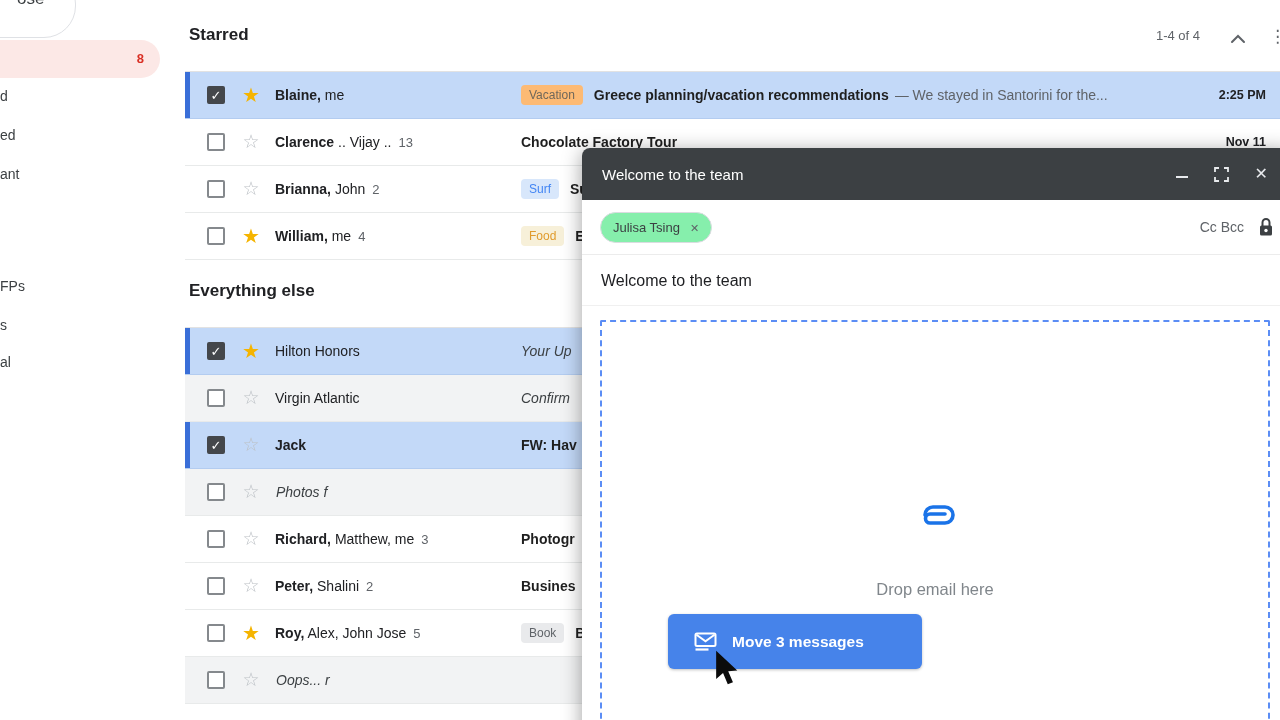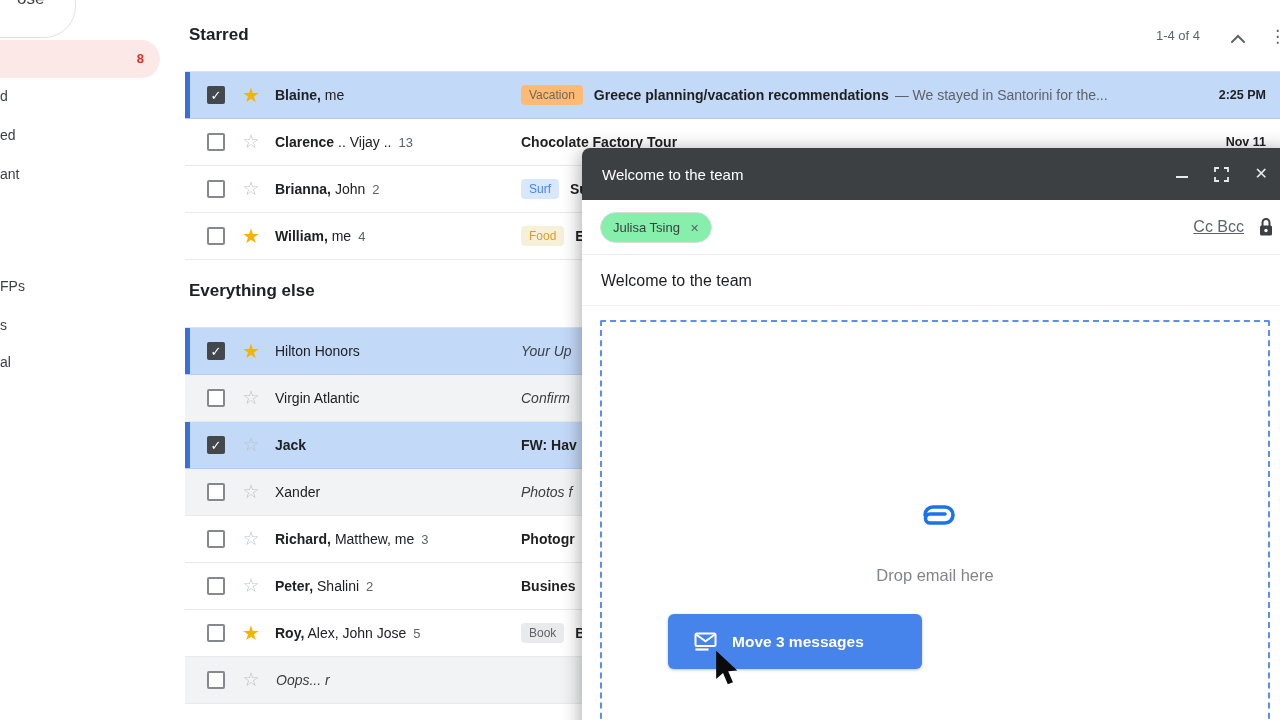--- a/index.html
+++ b/index.html
@@ -53,28 +53,28 @@
            border-radius:8px 8px 0 0;box-shadow:0 3px 20px rgba(0,0,0,.38);}
   .chead{height:52px;background:#3c4043;border-radius:8px 8px 0 0;display:flex;align-items:center;}
   .ctitle{margin-left:20px;color:#fff;font-size:15px;font-weight:500;}
   .cicons{margin-left:auto;margin-right:24px;display:flex;align-items:center;gap:26px;}
   .minbar{display:inline-block;width:12px;height:2px;background:#e8eaed;margin-bottom:-6px;}
   .xbtn{color:#e8eaed;font-size:16px;line-height:16px;}
   .crecip{height:54px;display:flex;align-items:center;padding:0 18px;border-bottom:1px solid #ececec;}
   .rchip{display:inline-flex;align-items:flex-end;border:1px solid #dadce0;border-radius:17px;
          padding:7px 12px;font-size:13px;color:#3c4043;background:#86efac;}
   .rx{margin-left:10px;color:#5f6368;font-size:11px;}
-  .ccbcc{margin-left:auto;color:#5f6368;font-size:16px;text-decoration:underline;}
+  .ccbcc{margin-left:auto;color:#5f6368;font-size:14px;}
   .locki{margin-left:14px;display:flex;}
   .csubj{padding:17px 19px 15px 19px;font-size:16px;color:#202124;border-bottom:1px solid #f0f0f0;}
   .cbody{position:relative;height:445px;}
   .dropzone{position:absolute;left:18px;top:14px;width:670px;height:590px;
             border:2px dashed #5b8df5;border-radius:2px;box-sizing:border-box;}
   .clip{position:absolute;top:178px;left:50%;transform:translateX(-50%);}
-  .drophint{position:absolute;top:244px;left:0;right:0;text-align:center;
+  .drophint{position:absolute;top:258px;left:0;right:0;text-align:center;
             font-size:16.5px;color:#80868b;}
   .movebtn{position:absolute;left:86px;top:308px;width:254px;height:55px;border:none;
            background:#4683ea;border-radius:6px;display:flex;align-items:center;gap:14px;
            padding:0 0 0 26px;cursor:pointer;box-shadow:0 1px 3px rgba(0,0,0,.25);}
   .movebtn span{color:#fff;font-size:15.5px;font-weight:700;font-family:inherit;}
   .cursor{position:absolute;left:132px;top:344px;}
 </style>
 </head>
 <body>
 
@@ -177,21 +177,20 @@
         <span class="star">☆</span>
         <span class="sender"><b>Jack</b></span>
         <span class="subjwrap">
           <b class="subj">FW: Hav</b>
         </span>
       </div>
 
       <div class="row read">
         <span class="cb"></span>
         <span class="star">☆</span>
-        <span class="sender"><span>Xander</span></span>
         <span class="subjwrap">
           <span class="subj plain">Photos f</span>
         </span>
       </div>
 
       <div class="row">
         <span class="cb"></span>
         <span class="star">☆</span>
         <span class="sender"><b>Richard,</b><span> Matthew, me</span><span class="cnt">3</span></span>
         <span class="subjwrap">

